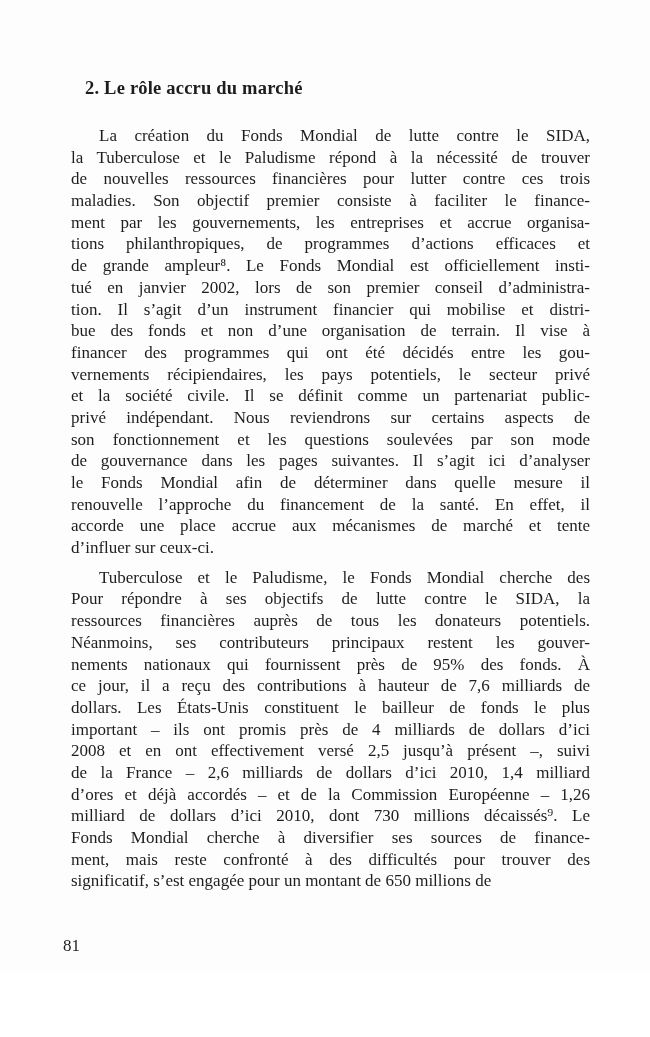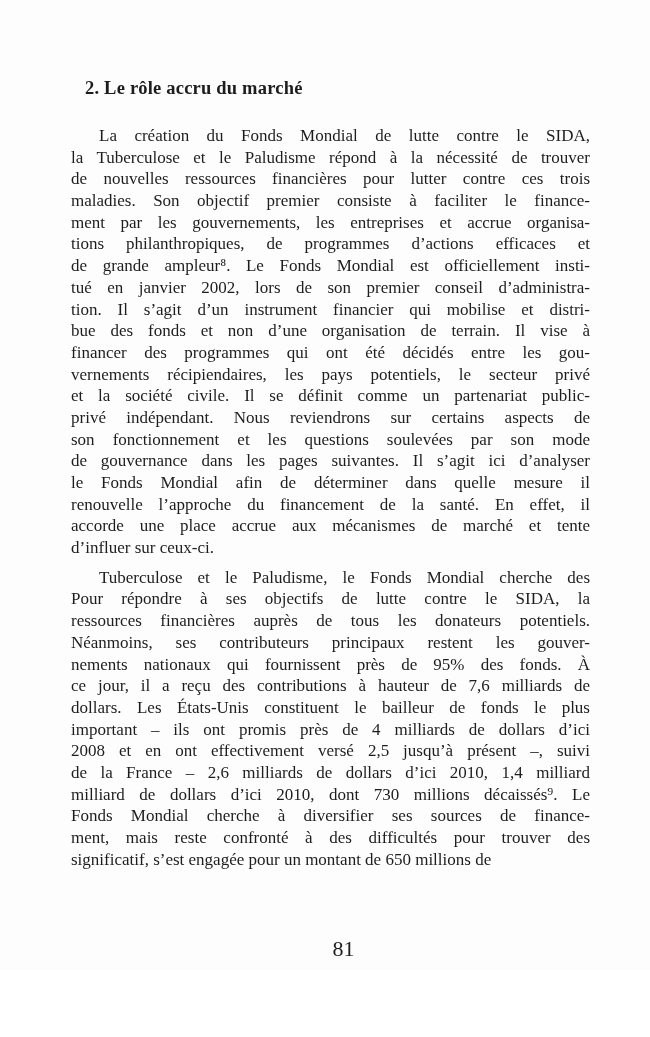--- a/index.html
+++ b/index.html
@@ -34,24 +34,24 @@
     text-align:justify;
     text-align-last:justify;
     height:21.7px;
     white-space:nowrap;
     overflow:visible;
   }
   .para .line:first-child { text-indent:28px; }
   .para .line:last-child { text-align-last:left; white-space:normal; }
   .page-number {
     position:absolute;
-    left:76px; top:936px;
+    left:63px; top:936px;
     width:535px;
-    text-align:center;
-    font-size:22px;
+    text-align:left;
+    font-size:17px;
   }
 </style>
 </head>
 <body>
 
 <div class="page">
   <div class="textblock">
     <h2 class="heading">2. Le rôle accru du marché</h2>
     <div class="para">
         <div class="line">La création du Fonds Mondial de lutte contre le SIDA,</div>
@@ -79,20 +79,21 @@
         <div class="line">Tuberculose et le Paludisme, le Fonds Mondial cherche des</div>
         <div class="line">Pour répondre à ses objectifs de lutte contre le SIDA, la</div>
         <div class="line">ressources financières auprès de tous les donateurs potentiels.</div>
         <div class="line">Néanmoins, ses contributeurs principaux restent les gouver-</div>
         <div class="line">nements nationaux qui fournissent près de 95% des fonds. À</div>
         <div class="line">ce jour, il a reçu des contributions à hauteur de 7,6 milliards de</div>
         <div class="line">dollars. Les États-Unis constituent le bailleur de fonds le plus</div>
         <div class="line">important – ils ont promis près de 4 milliards de dollars d’ici</div>
         <div class="line">2008 et en ont effectivement versé 2,5 jusqu’à présent –, suivi</div>
         <div class="line">de la France – 2,6 milliards de dollars d’ici 2010, 1,4 milliard</div>
+        <div class="line">d’ores et déjà accordés – et de la Commission Européenne – 1,26</div>
         <div class="line">milliard de dollars d’ici 2010, dont 730 millions décaissés⁹. Le</div>
         <div class="line">Fonds Mondial cherche à diversifier ses sources de finance-</div>
         <div class="line">ment, mais reste confronté à des difficultés pour trouver des</div>
         <div class="line">significatif, s’est engagée pour un montant de 650 millions de</div>
       </div>
   </div>
   <div class="page-number">81</div>
 </div>
 
 </body></html>

